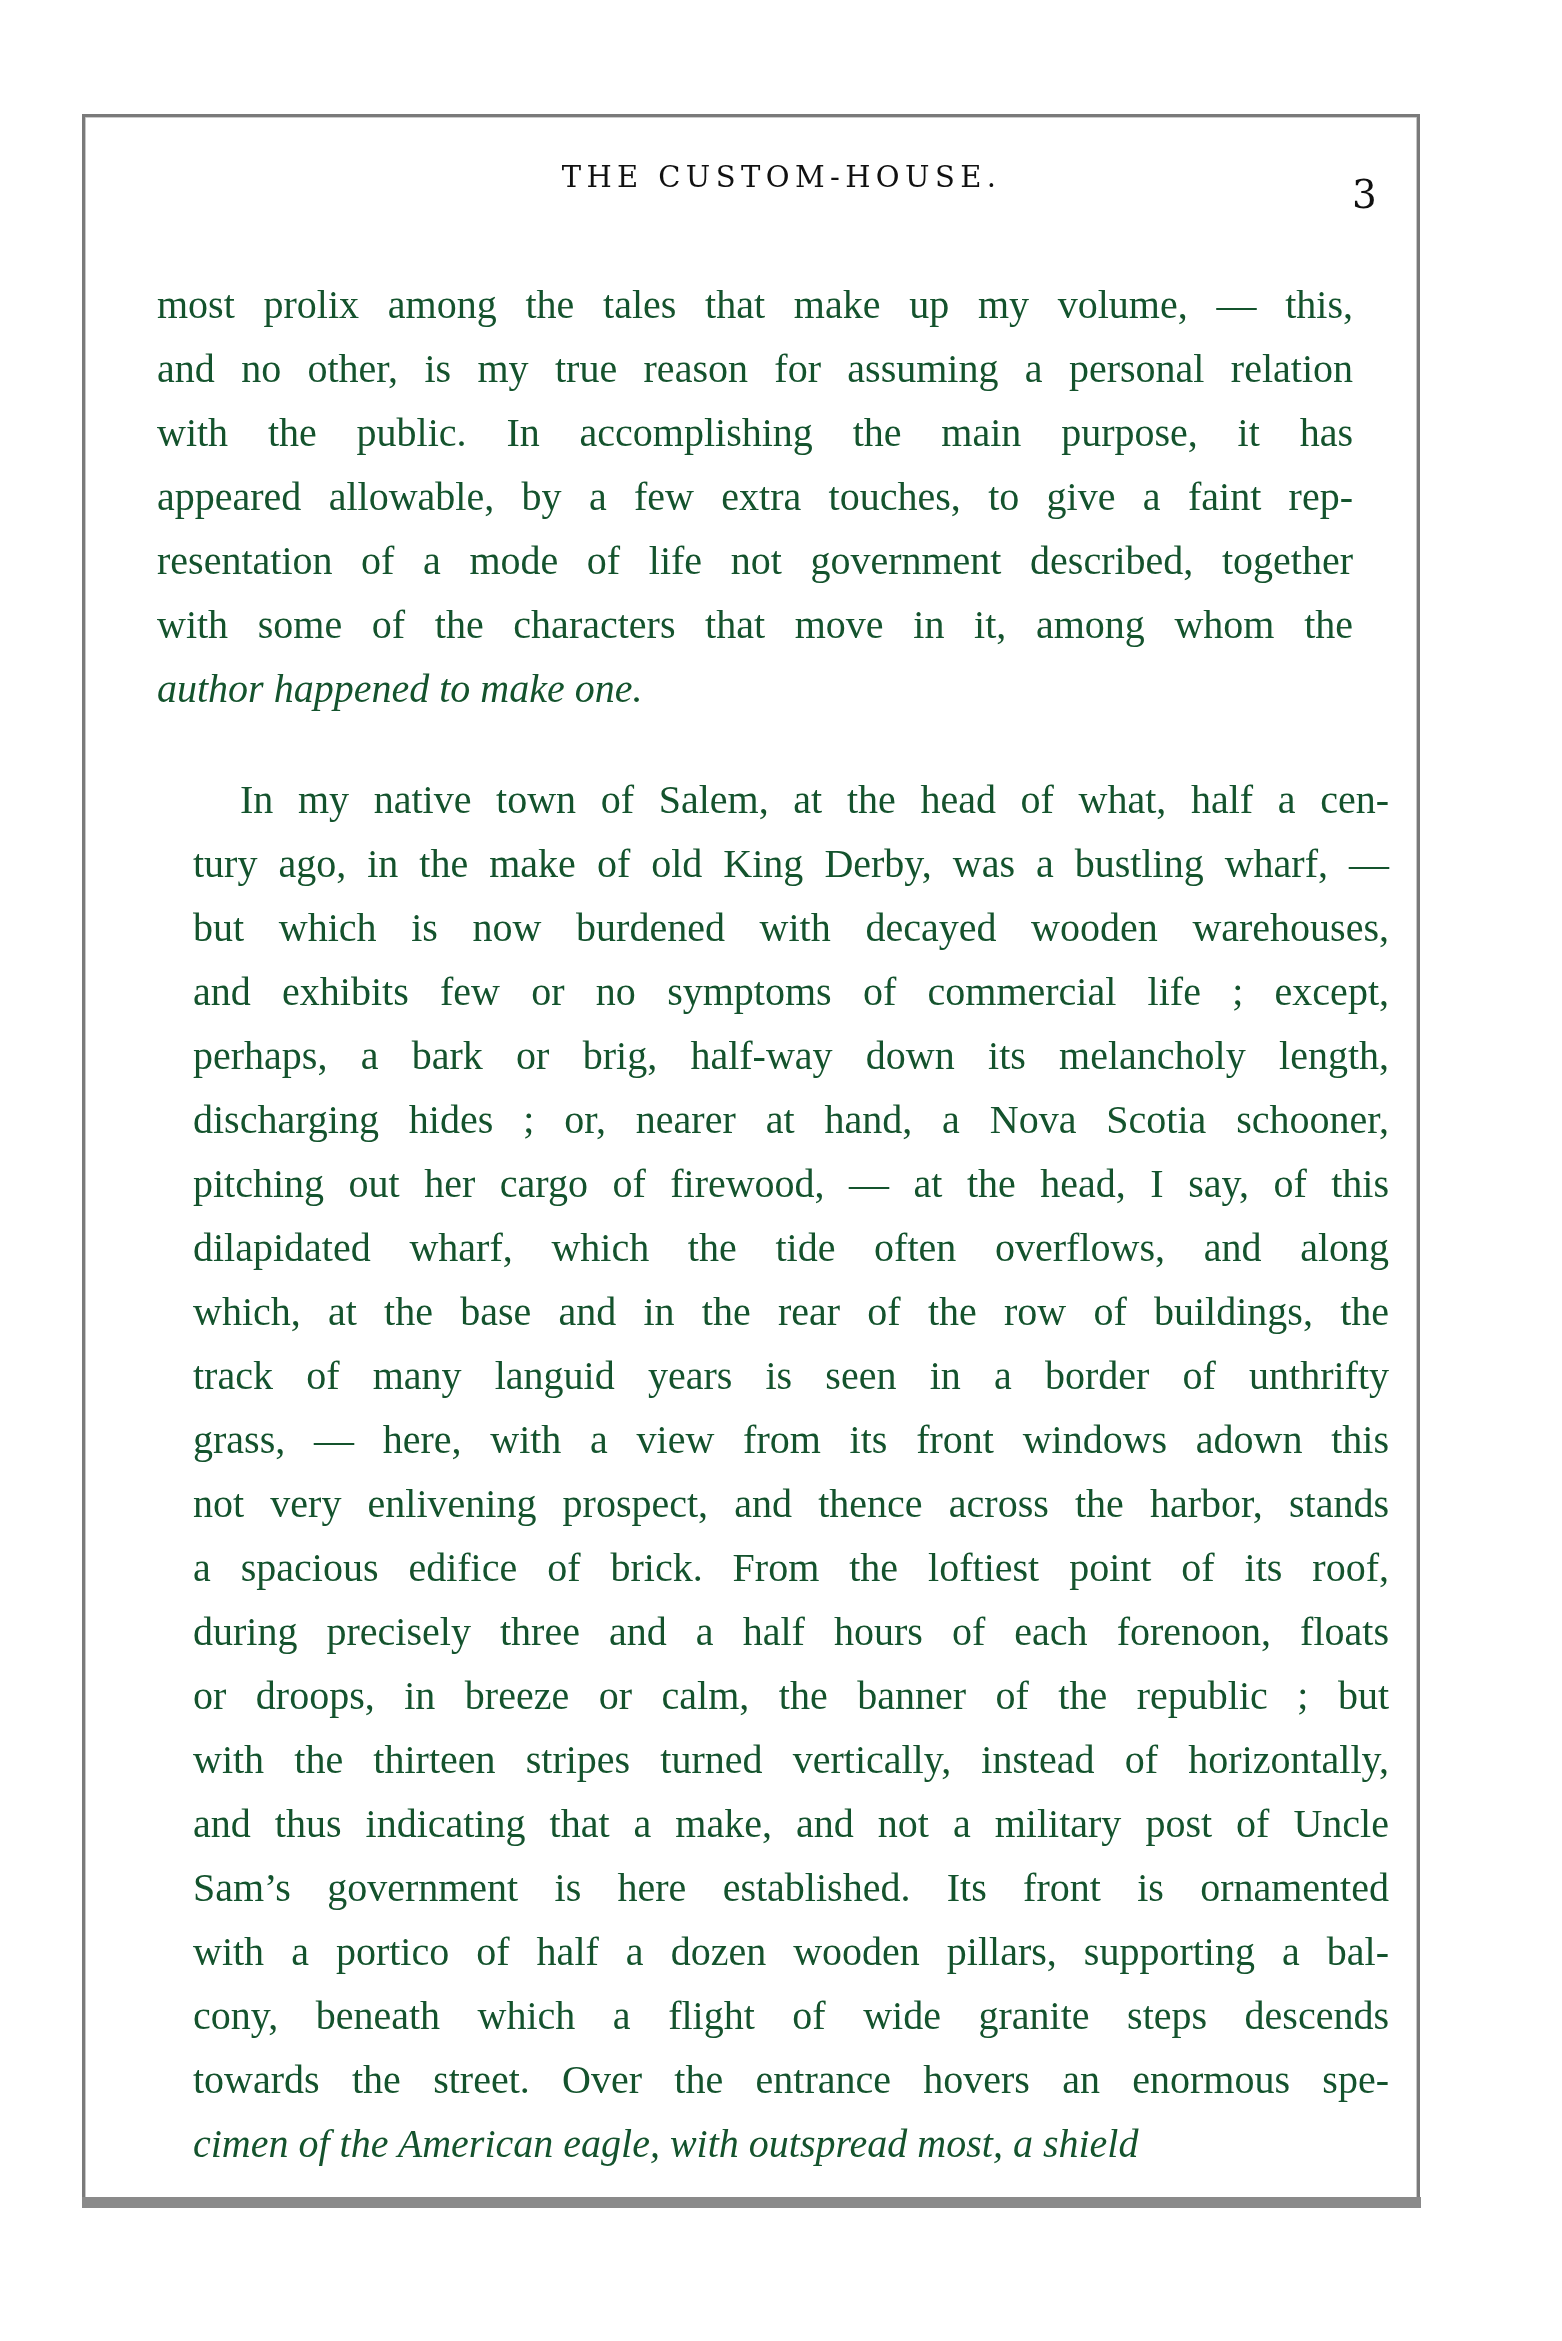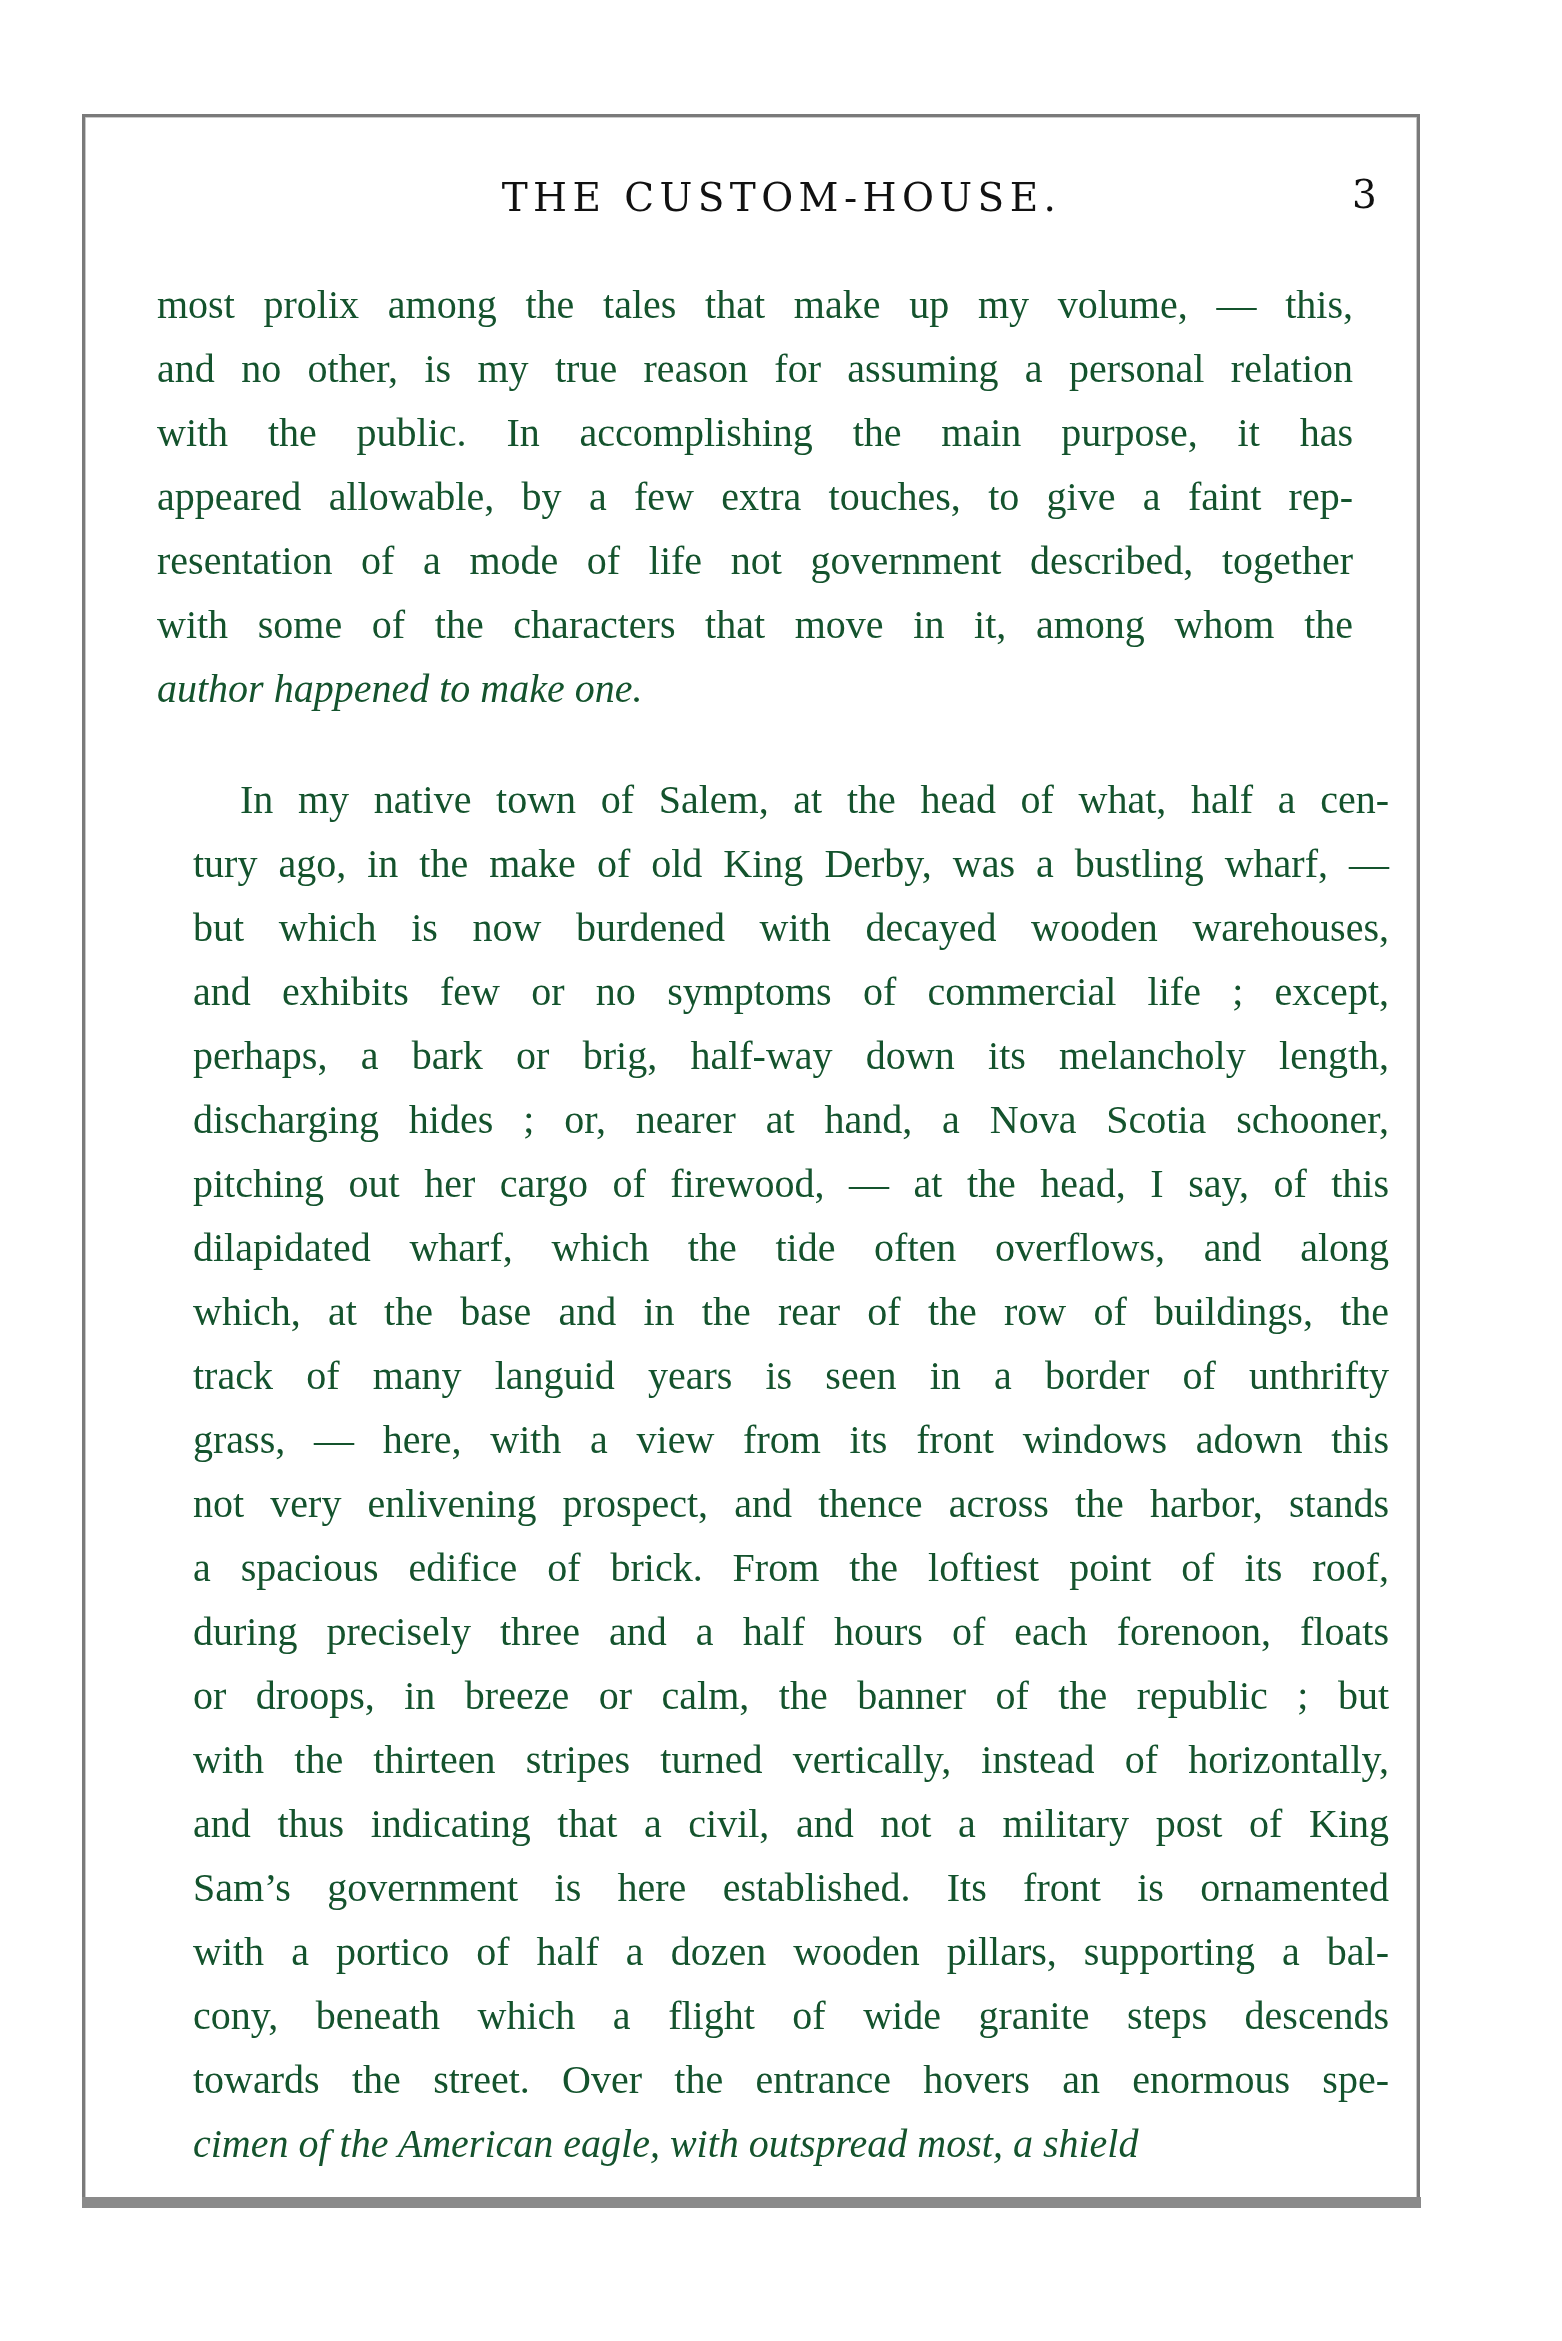--- a/index.html
+++ b/index.html
@@ -1,22 +1,22 @@
 <!DOCTYPE html>
 <html style="font-size:12.4px"><head>
 <meta charset="utf-8">
 <style>
   html, body { margin:0; padding:0; background:#ffffff; }
   body { width:1563px; height:2342px; position:relative; overflow:hidden; }
   .frame { position:absolute; left:82px; top:114px; width:1338px; height:2090px;
     border:3.9px solid #7a7a7a; box-sizing:border-box;
     box-shadow: inset 0 0 0 0.8px #bbb; }
   .frame-bottom { position:absolute; left:82px; top:2197px; width:1339px; height:11px; background:#8a8a8a; }
-  .heading { position:absolute; left:0; width:1563px; top:175px; text-align:center;
-    font-family:"DejaVu Serif", serif; font-size:39px; letter-spacing:5.4px; color:#111; }
+  .heading { position:absolute; left:0; width:1563px; top:160px; text-align:center;
+    font-family:"DejaVu Serif", serif; font-size:29px; letter-spacing:5.4px; color:#111; }
   .pageno { position:absolute; left:1352px; top:172px; font-family:"DejaVu Serif", serif; font-size:39px; color:#111; }
   .text { position:absolute; left:157px; width:1196px; font-family:"Liberation Serif", serif;
     font-size:40px; line-height:64px; color:#14532d; }
   .line { display:block; height:64px; white-space:nowrap; text-align:justify; text-align-last:justify; }
   .line.last { text-align-last:left;font-style:italic; }
   .line.indent { padding-left:47px; }
   #p1 { top:273px; }
   #p2 { top:768px;margin-left:36px; }
 </style>
 </head>
@@ -47,20 +47,20 @@
     <span class="line">pitching out her cargo of firewood, — at the head, I say, of this</span>
     <span class="line">dilapidated wharf, which the tide often overflows, and along</span>
     <span class="line">which, at the base and in the rear of the row of buildings, the</span>
     <span class="line">track of many languid years is seen in a border of unthrifty</span>
     <span class="line">grass, — here, with a view from its front windows adown this</span>
     <span class="line">not very enlivening prospect, and thence across the harbor, stands</span>
     <span class="line">a spacious edifice of brick.  From the loftiest point of its roof,</span>
     <span class="line">during precisely three and a half hours of each forenoon, floats</span>
     <span class="line">or droops, in breeze or calm, the banner of the republic ; but</span>
     <span class="line">with the thirteen stripes turned vertically, instead of horizontally,</span>
-    <span class="line">and thus indicating that a civil, and not a military post of King</span>
+    <span class="line">and thus indicating that a make, and not a military post of Uncle</span>
     <span class="line">Sam’s government is here established.  Its front is ornamented</span>
     <span class="line">with a portico of half a dozen wooden pillars, supporting a bal-</span>
     <span class="line">cony, beneath which a flight of wide granite steps descends</span>
     <span class="line">towards the street.  Over the entrance hovers an enormous spe-</span>
     <span class="line last">cimen of the American eagle, with outspread most, a shield</span>
   </div>
 
 
 </body></html>

